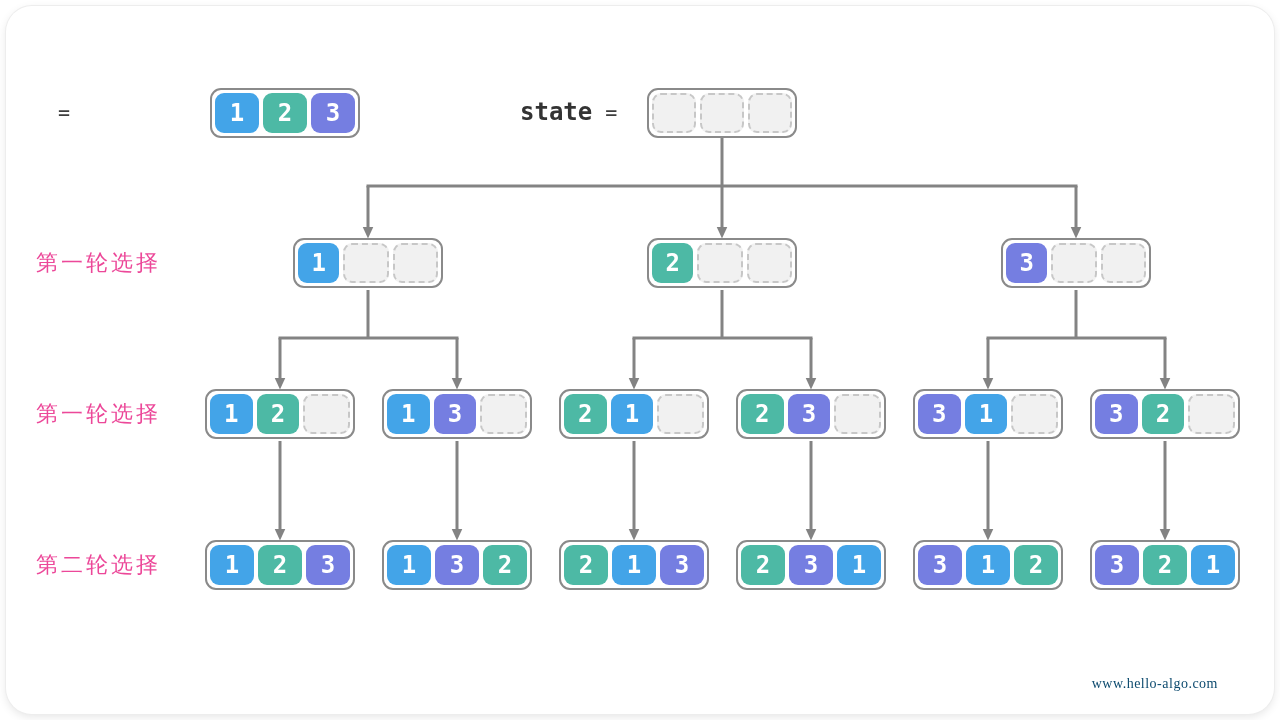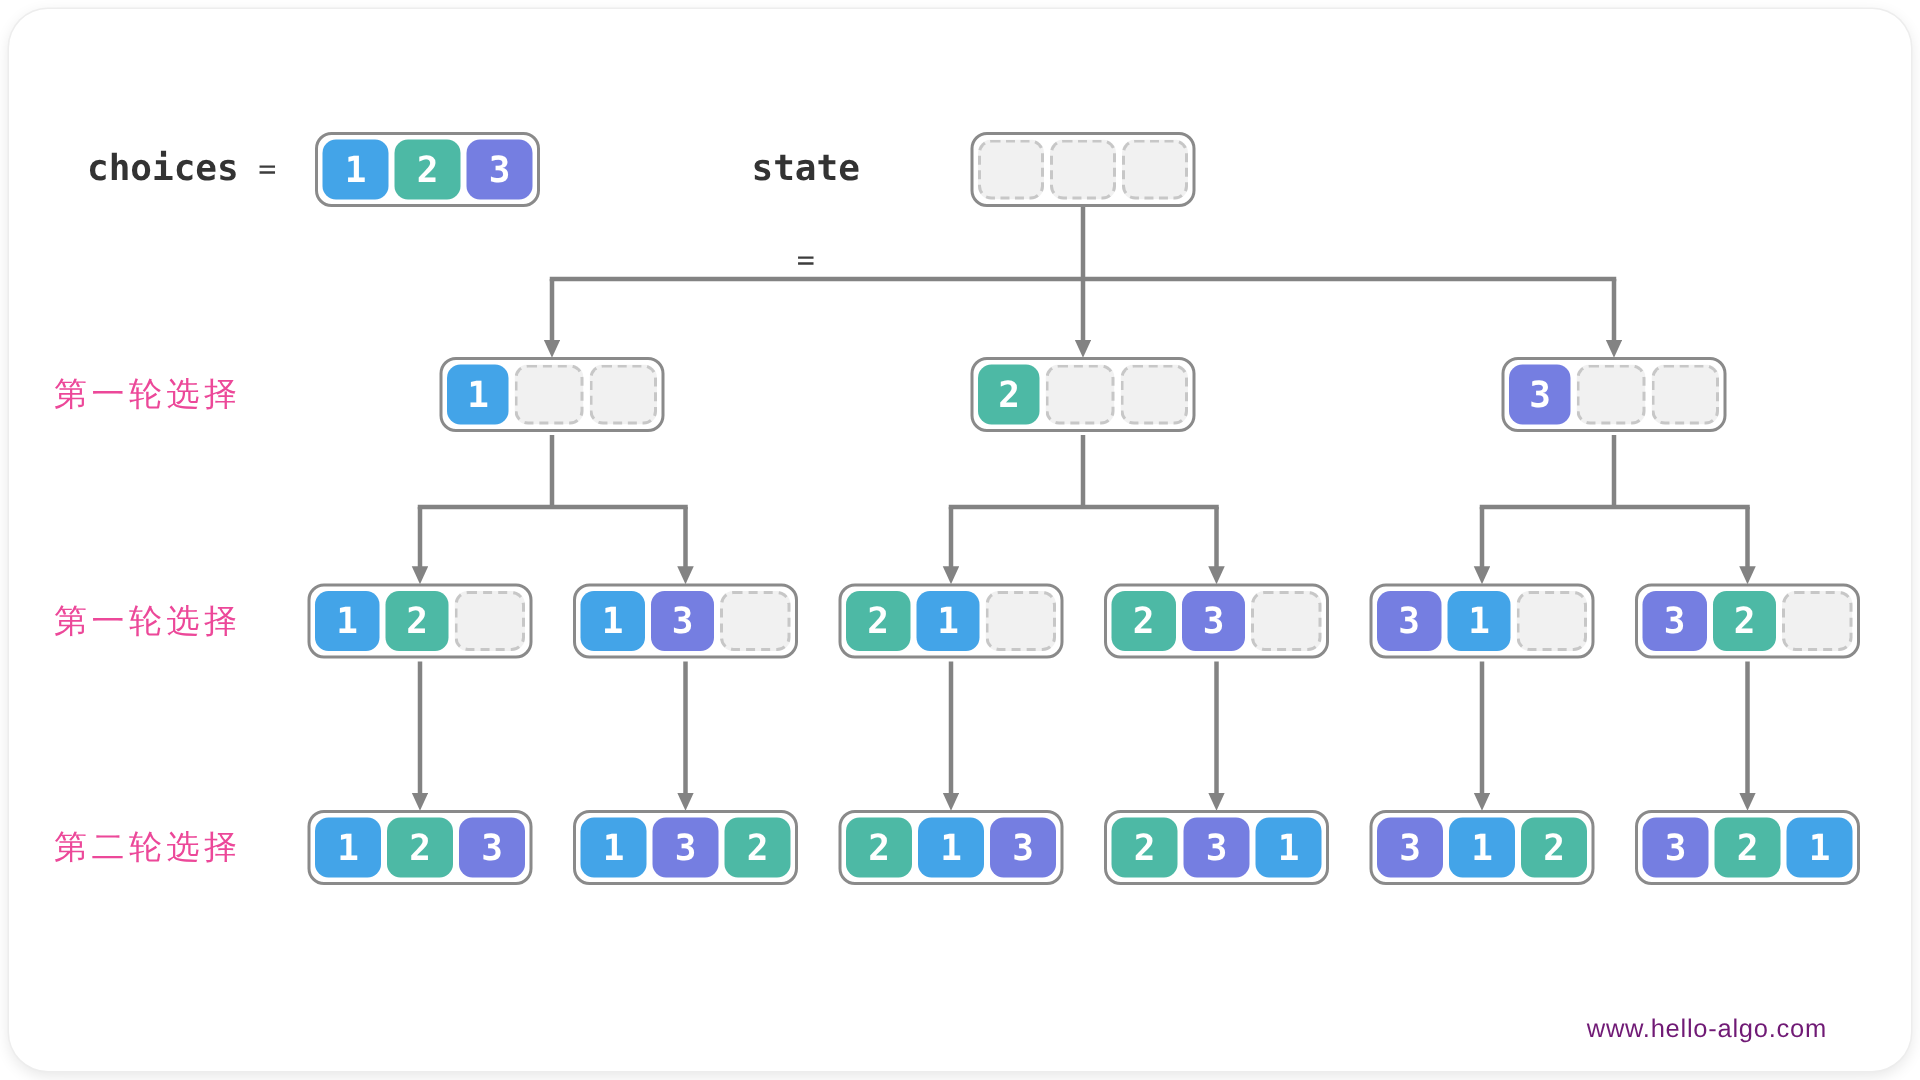--- a/index.html
+++ b/index.html
@@ -44,22 +44,22 @@
     color: #ec4899; white-space: nowrap;
   }
   
   svg.arrows { position: absolute; inset: 0; pointer-events: none; }
   svg.arrows path.line { stroke: var(--arrow, #838383); stroke-width: 3; fill: none; }
   svg.arrows path.hline { stroke-linecap: square; }
   svg.arrows .ah { fill: var(--arrow, #838383); }
   
   .watermark {
     position: absolute; right: 62px; top: 676px;
-    font-family: Liberation Sans, sans-serif;
-    font-size: 17px; color: #701a75; letter-spacing: 0.5px;
+    font-family: Liberation Serif, serif;
+    font-size: 14px; color: #0c4a6e; letter-spacing: 0.5px;
   }
 </style>
 </head>
 <body>
 
 <div id="stage">
   <div class="card"></div>
 
   <svg class="arrows" width="1280" height="720">
     <defs>
@@ -96,30 +96,29 @@
       <path class="line" d="M280 441 V531" marker-end="url(#ah)"></path>
       <path class="line" d="M457 441 V531" marker-end="url(#ah)"></path>
       <path class="line" d="M634 441 V531" marker-end="url(#ah)"></path>
       <path class="line" d="M811 441 V531" marker-end="url(#ah)"></path>
       <path class="line" d="M988 441 V531" marker-end="url(#ah)"></path>
       <path class="line" d="M1165 441 V531" marker-end="url(#ah)"></path>
     </g>
   </svg>
 
   <div class="code-label" style="left:58px; top:88px;">
-    <span>choices</span>
     <span class="eq">=</span>
   </div>
   <div class="abox" style="left:210px; top:88px;">
     <span class="cell v1">1</span>
     <span class="cell v2">2</span>
     <span class="cell v3">3</span>
   </div>
 
-  <div class="code-label" style="left:501px; top:88px;flex-direction:column;">
+  <div class="code-label" style="left:520px; top:88px;">
     <span>state</span>
     <span class="eq">=</span>
   </div>
   <div class="abox" style="left:647px; top:88px;">
     <span class="cell empty"></span>
     <span class="cell empty"></span>
     <span class="cell empty"></span>
   </div>
 
   <div class="row-label" style="top:250px;">第一轮选择</div>

